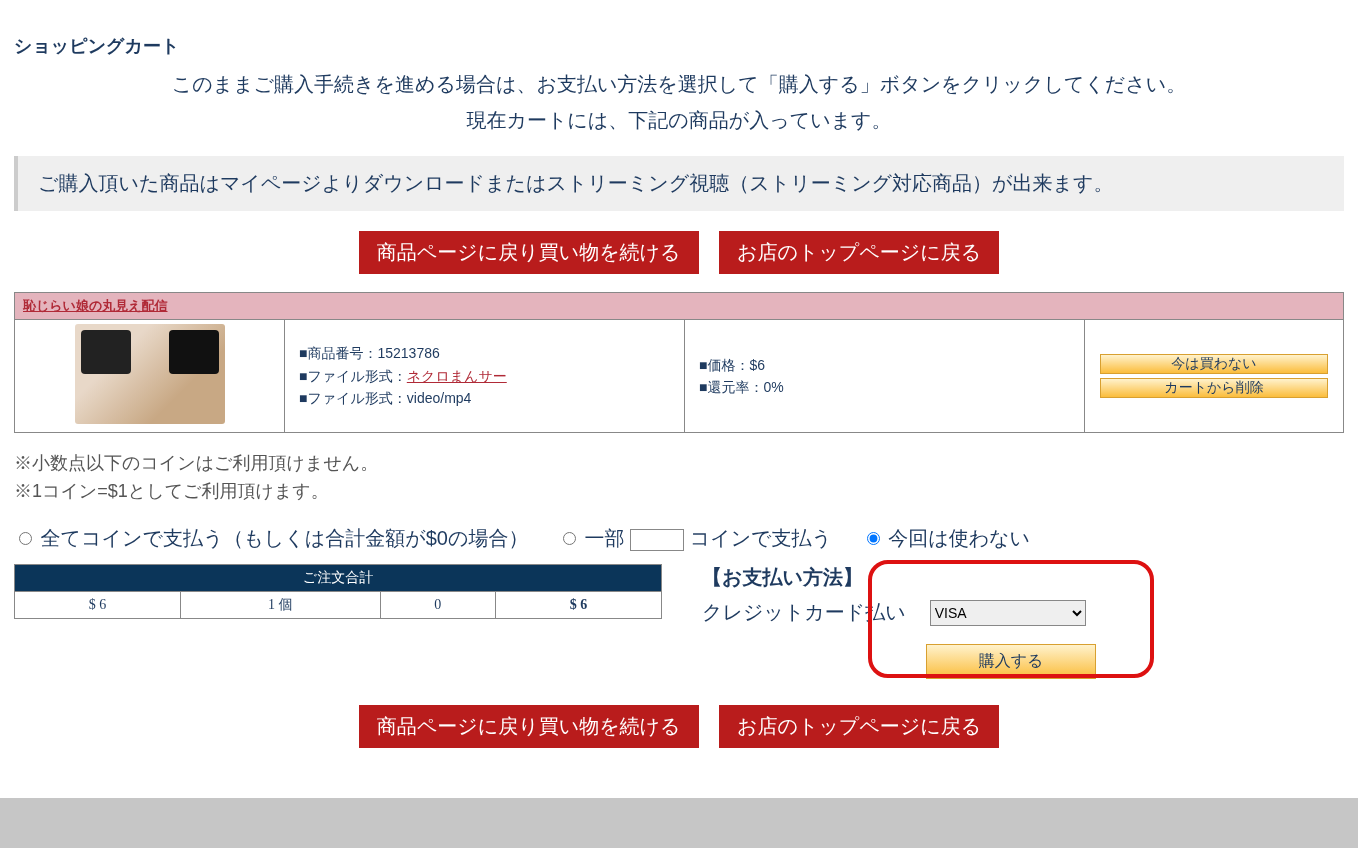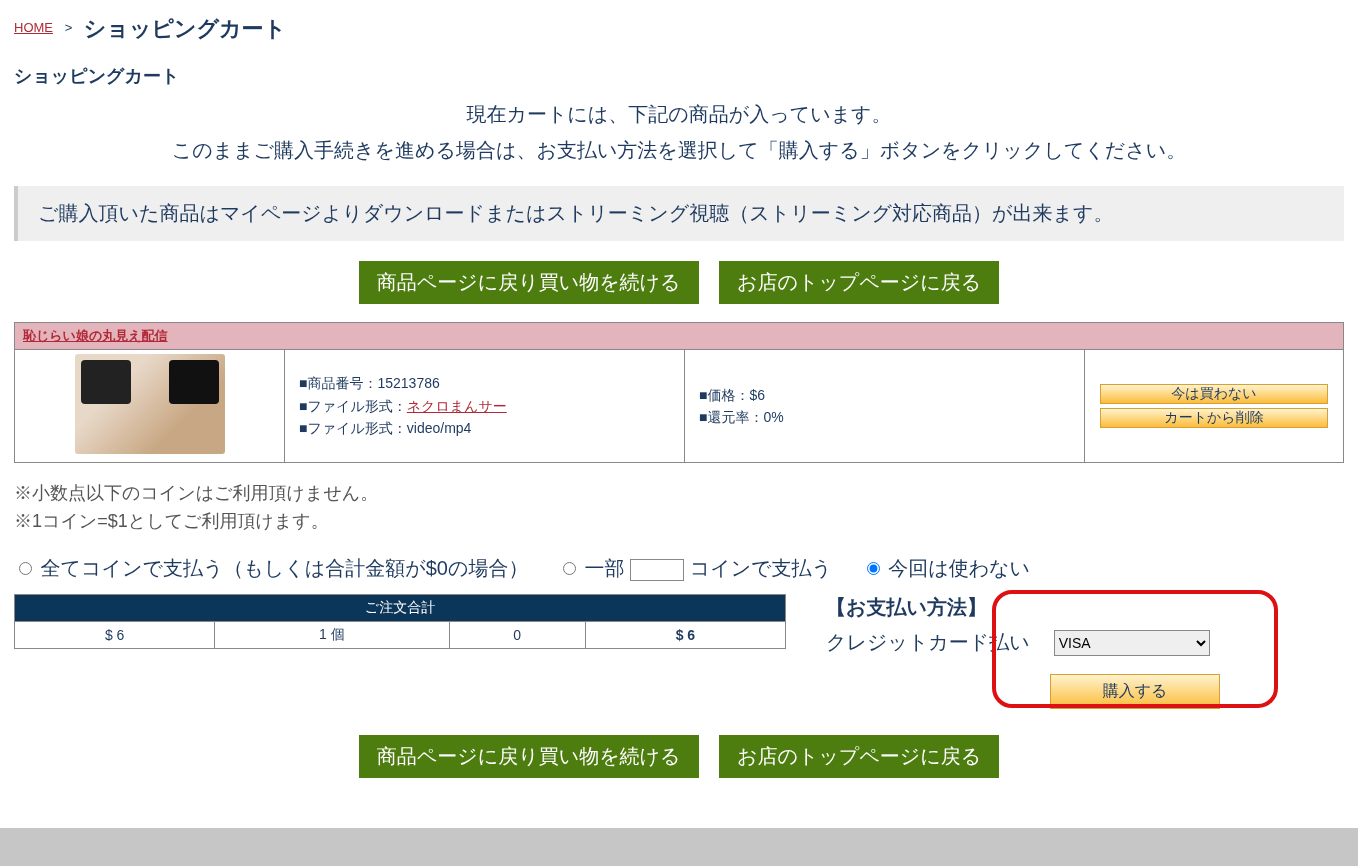--- a/index.html
+++ b/index.html
@@ -13,21 +13,21 @@
   .container { width: 1358px; margin: 0; padding: 14px; }
   .breadcrumb { font-size: 13px; margin-bottom: 10px; }
   .breadcrumb a { color: #b02a37; text-decoration: underline; }
   .breadcrumb .sep { margin: 0 8px; color: #1e3a5f; }
   .breadcrumb .title { font-size: 22px; font-weight: bold; color: #1e3a5f; vertical-align: middle; }
   .subtitle { font-size: 18px; font-weight: bold; color: #1e3a5f; margin: 20px 0 8px; }
   .desc { font-size: 20px; color: #1e3a5f; text-align: center; line-height: 1.8; }
   .notice { background: #efefef; border-left: 4px solid #ccc; padding: 14px 20px; font-size: 20px; color: #1e3a5f; margin: 18px 0 20px; }
   .btn-row { text-align: center; margin: 10px 0 18px; }
   .btn-dark {
-    display: inline-block; background: #4d7c0f; color: #fff; font-size: 20px;
+    display: inline-block; background: #b91c1c; color: #fff; font-size: 20px;
     padding: 8px 18px; margin: 0 8px; border: none; cursor: pointer;
   }
   table.cart {
     width: 100%; border-collapse: collapse; margin-bottom: 18px;
   }
   table.cart td, table.cart th { border: 1px solid #888; }
   .store-header { background: #e4b4bd; padding: 4px 8px; font-size: 13px; }
   .store-header a { color: #b02a37; text-decoration: underline; font-weight: bold; }
   .cell-thumb { width: 270px; text-align: center; padding: 4px; vertical-align: middle; }
   .thumb {
@@ -52,21 +52,21 @@
     color: #1e3a5f; font-size: 14px; cursor: pointer;
   }
   .coin-line { font-size: 20px; font-weight: bold; color: #1e3a5f; margin-top: 22px; }
   .coin-line .amount { color: #c9302c; }
   .coin-notes { font-size: 18px; color: #555; margin: 4px 0; }
   .coin-opts { font-size: 20px; color: #1e3a5f; margin: 22px 0 12px; }
   .coin-opts label { margin-right: 24px; }
   .coin-opts input[type="text"] { width: 54px; height: 22px; border: 1px solid #888; vertical-align: middle; }
   .bottom-row { display: flex; align-items: flex-start; gap: 40px; }
   table.summary {
-    border-collapse: collapse; width: 772px; font-size: 14px; color: #1e3a5f; text-align: center;
+    border-collapse: collapse; width: 648px; font-size: 14px; color: #1e3a5f; text-align: center; font-family: Liberation Serif, serif;
   }
   table.summary th, table.summary td { border: 1px solid #888; padding: 4px 8px; }
   table.summary thead th { background: #0b3559; color: #fff; font-weight: normal; }
   table.summary .hdr-row td { background: #f1d7dc; }
   .payment { position: relative; flex: 1; }
   .payment-title { font-size: 20px; font-weight: bold; color: #1e3a5f; }
   .payment-body { font-size: 20px; color: #1e3a5f; display:flex; align-items:center; gap:24px; margin-top:8px; margin-left:0;}
   .payment select { width: 156px; height: 26px; border: 1px solid #888; font-size: 14px; }
   .highlight-box {
     position: absolute; border: 4px solid #d11; border-radius: 20px;
@@ -78,31 +78,26 @@
     color: #1e3a5f; font-size: 16px; cursor: pointer;
   }
   .footer-bar { background: #c6c6c6; height: 50px; margin-top: 18px; }
   .sq { color:#1e3a5f; }
 </style>
 </head>
 <body>
 
 <div class="container">
 
-  <div class="breadcrumb">
-    <a href="#">HOME</a>
-    <span class="sep">&gt;</span>
-    <span class="title">ショッピングカート</span>
-  </div>
 
   <div class="subtitle">ショッピングカート</div>
 
   <div class="desc">
+    <div>このままご購入手続きを進める場合は、お支払い方法を選択して「購入する」ボタンをクリックしてください。</div>
     <div>現在カートには、下記の商品が入っています。</div>
-    <div>このままご購入手続きを進める場合は、お支払い方法を選択して「購入する」ボタンをクリックしてください。</div>
   </div>
 
   <div class="notice">ご購入頂いた商品はマイページよりダウンロードまたはストリーミング視聴（ストリーミング対応商品）が出来ます。</div>
 
   <div class="btn-row">
     <button class="btn-dark">商品ページに戻り買い物を続ける</button>
     <button class="btn-dark">お店のトップページに戻る</button>
   </div>
 
   <table class="cart">

